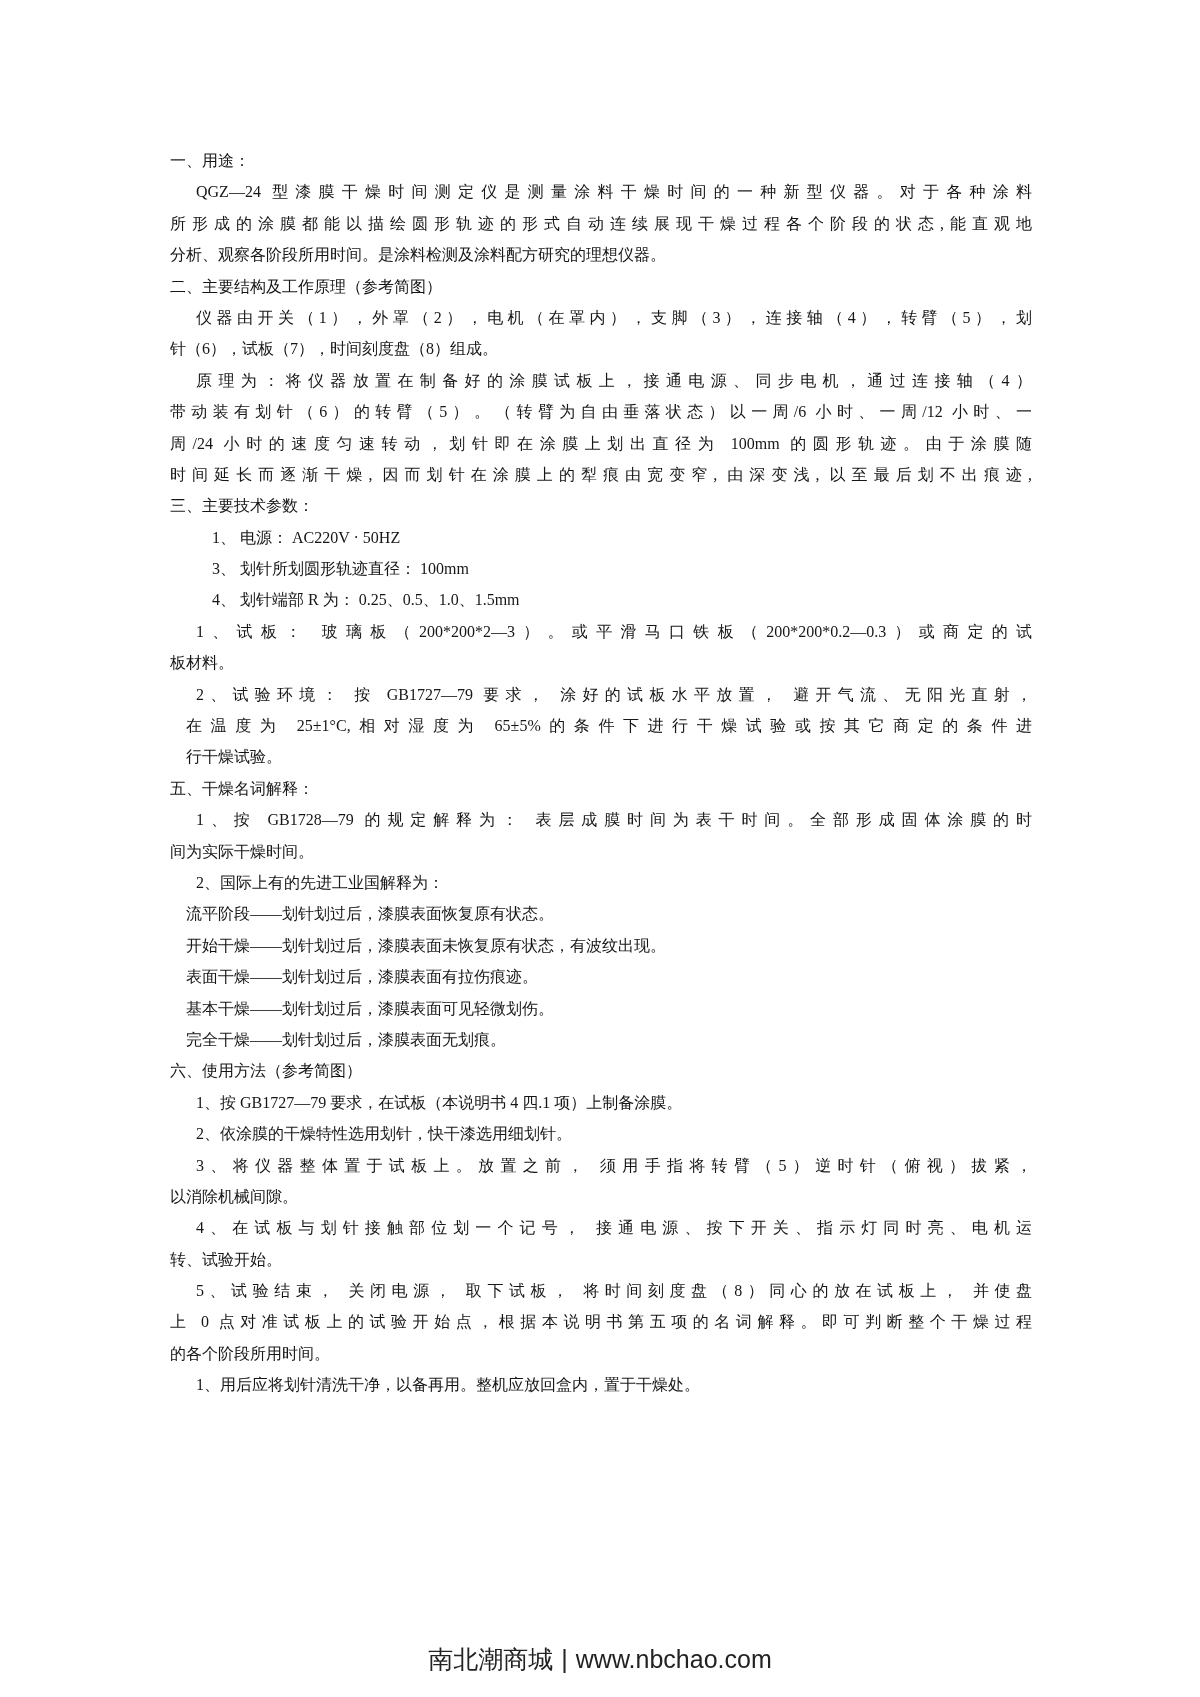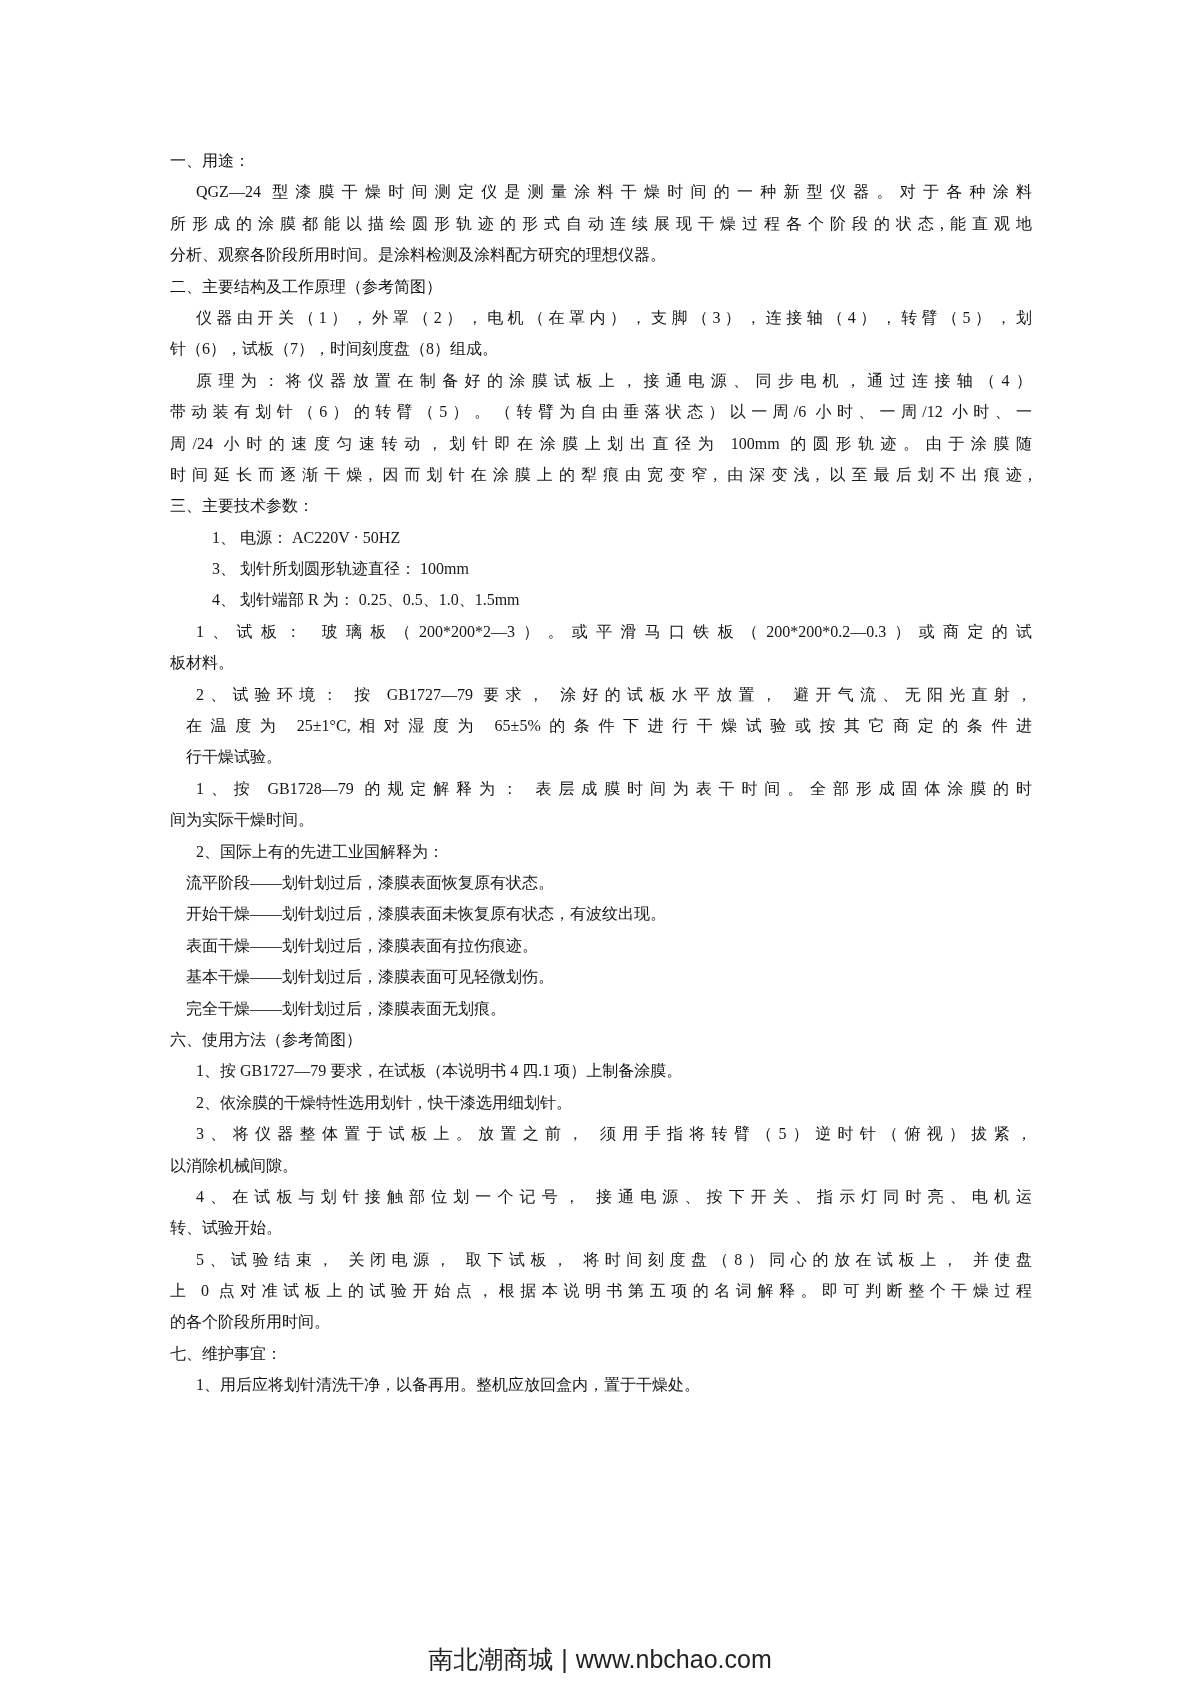--- a/index.html
+++ b/index.html
@@ -72,39 +72,39 @@
       <div class="line i-h just">时间延长而逐渐干燥, 因而划针在涂膜上的犁痕由宽变窄, 由深变浅, 以至最后划不出痕迹,</div>
       <div class="line i-h">三、主要技术参数：</div>
       <div class="line i-n">1、 电源： AC220V · 50HZ</div>
       <div class="line i-n">3、 划针所划圆形轨迹直径： 100mm</div>
       <div class="line i-n">4、 划针端部 R 为： 0.25、0.5、1.0、1.5mm</div>
       <div class="line i-p just">1、试板： 玻璃板（200*200*2—3）。或平滑马口铁板（200*200*0.2—0.3）或商定的试</div>
       <div class="line i-h">板材料。</div>
       <div class="line i-p just">2、试验环境： 按 GB1727—79 要求， 涂好的试板水平放置， 避开气流、无阳光直射，</div>
       <div class="line i-s just">在温度为 25±1°C,相对湿度为 65±5%的条件下进行干燥试验或按其它商定的条件进</div>
       <div class="line i-s">行干燥试验。</div>
+      <div class="line i-h">五、干燥名词解释：</div>
       <div class="line i-p just">1、按 GB1728—79 的规定解释为： 表层成膜时间为表干时间。全部形成固体涂膜的时</div>
       <div class="line i-h">间为实际干燥时间。</div>
       <div class="line i-p">2、国际上有的先进工业国解释为：</div>
       <div class="line i-s">流平阶段——划针划过后，漆膜表面恢复原有状态。</div>
       <div class="line i-s">开始干燥——划针划过后，漆膜表面未恢复原有状态，有波纹出现。</div>
       <div class="line i-s">表面干燥——划针划过后，漆膜表面有拉伤痕迹。</div>
       <div class="line i-s">基本干燥——划针划过后，漆膜表面可见轻微划伤。</div>
       <div class="line i-s">完全干燥——划针划过后，漆膜表面无划痕。</div>
       <div class="line i-h">六、使用方法（参考简图）</div>
       <div class="line i-p">1、按 GB1727—79 要求，在试板（本说明书 4 四.1 项）上制备涂膜。</div>
       <div class="line i-p">2、依涂膜的干燥特性选用划针，快干漆选用细划针。</div>
       <div class="line i-p just">3、将仪器整体置于试板上。放置之前， 须用手指将转臂（5）逆时针（俯视）拔紧，</div>
       <div class="line i-h">以消除机械间隙。</div>
       <div class="line i-p just">4、在试板与划针接触部位划一个记号， 接通电源、按下开关、指示灯同时亮、电机运</div>
       <div class="line i-h">转、试验开始。</div>
       <div class="line i-p just">5、试验结束， 关闭电源， 取下试板， 将时间刻度盘（8）同心的放在试板上， 并使盘</div>
       <div class="line i-h just">上 0 点对准试板上的试验开始点，根据本说明书第五项的名词解释。即可判断整个干燥过程</div>
       <div class="line i-h">的各个阶段所用时间。</div>
-      <div class="line i-h">七、维护事宜：</div>
       <div class="line i-p">1、用后应将划针清洗干净，以备再用。整机应放回盒内，置于干燥处。</div>
     </div>
 
   <div class="footer">
     <span>南北潮商城</span><span class="sep">|</span><span>www.nbchao.com</span>
   </div>
 
 </div>
 
 </body></html>

